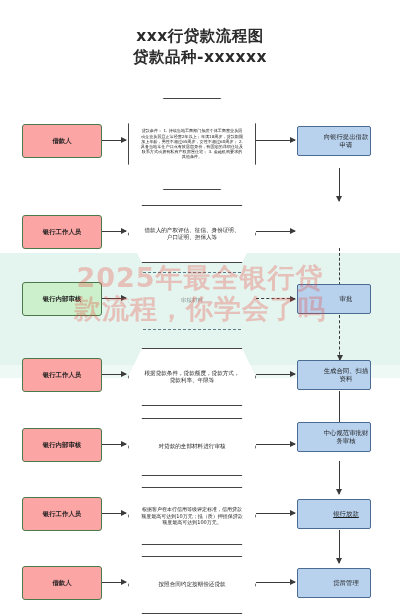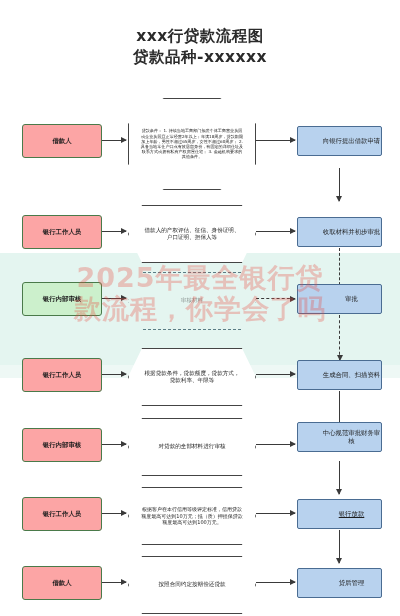--- a/index.html
+++ b/index.html
@@ -59,21 +59,21 @@
     font-size:6.4px;color:#1d1d1d;font-weight:bold;
     box-sizing:border-box;
     text-align:center;
     line-height:8px;
   }
   .actor.pale{background:#ccf0cc;}
 
   
   .stage{
     position:absolute;left:297px;top:10px;
-    width:85px;height:30px;
+    width:74px;height:30px;
     background:#b8d2ee;
     border:1px solid #4a6c92;
     border-radius:2px;
     display:flex;align-items:center;justify-content:center;
     font-size:6.4px;color:#1d1d1d;
     box-sizing:border-box;text-align:center;line-height:8px;padding-left:24px;
   }
 
   
   .mid{
@@ -163,21 +163,20 @@
   <div class="varrow" style="top:168px;height:33px;"></div>
 
   <div class="row" style="top:205px;">
     <div class="actor">银行工作人员</div>
     <div class="harrow a1"></div>
     <div class="mid">
       <div class="hexshape"></div>
       <div class="mid-text">借款人的产权评估、征信、身份证明、户口证明、担保人等</div>
     </div>
     <div class="harrow a2"></div>
-    <div class="stage" style="top:12px;">收取材料并初步审批</div>
   </div>
   <div class="varrow dash" style="top:248px;height:42px;"></div>
 
   <div class="row" style="top:272px;">
     <div class="actor pale">银行内部审核</div>
     <div class="harrow a1"></div>
     <div class="mid dashed">
       <div class="hexshape"></div>
       <div class="mid-text" style="opacity:.45">审核材料</div>
     </div>

